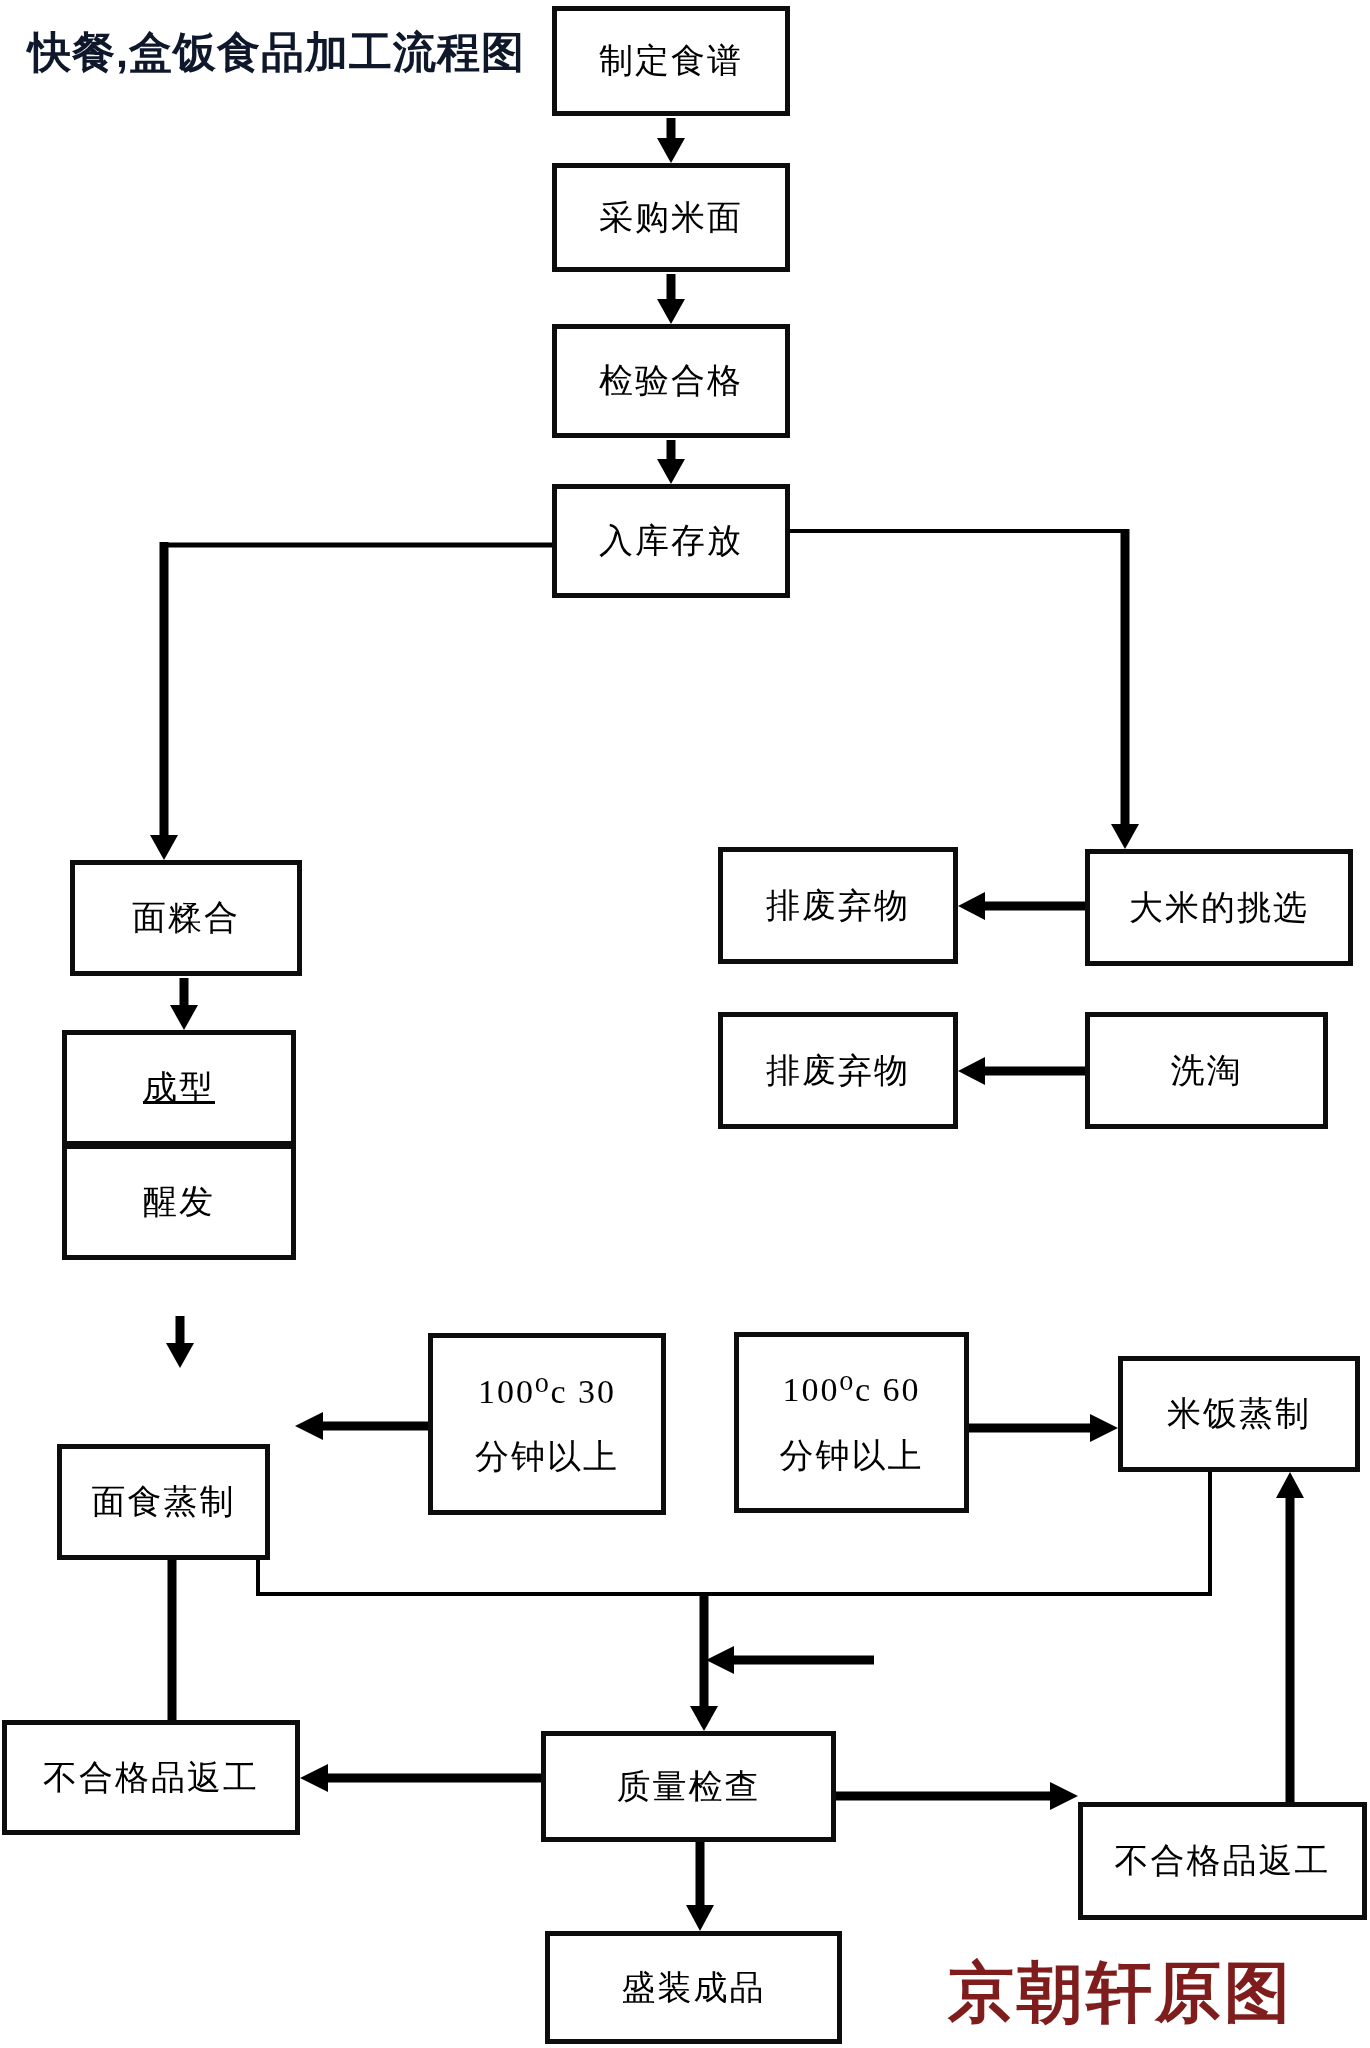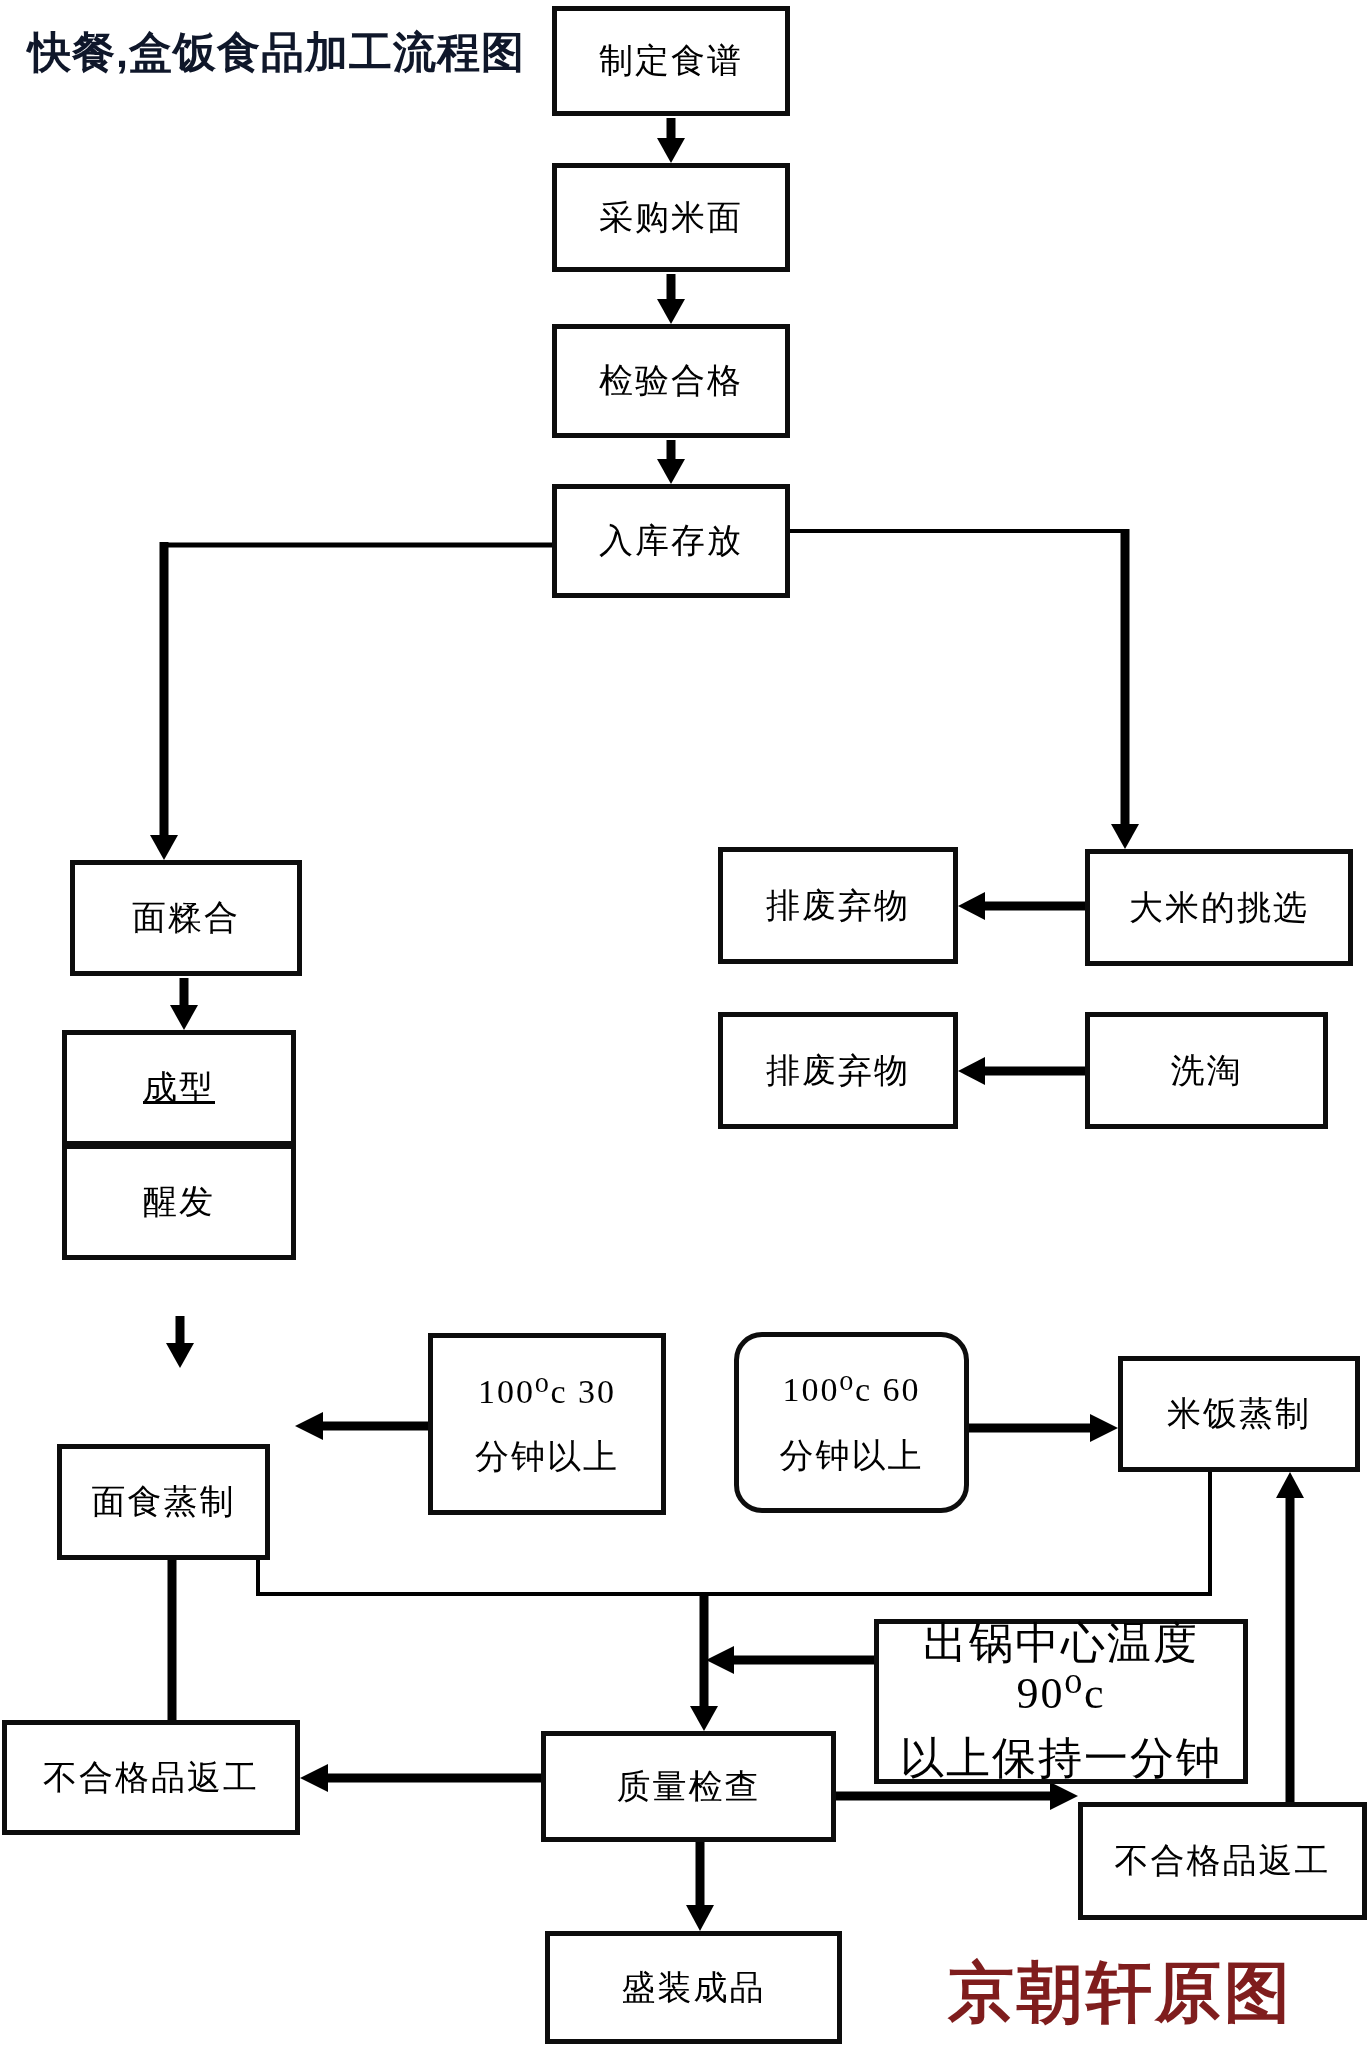--- a/index.html
+++ b/index.html
@@ -141,31 +141,27 @@
 
   <div class="node" style="left:718px;top:1012px;width:240px;height:117px;">排废弃物</div>
 
   <div class="node" style="left:1085px;top:1012px;width:243px;height:117px;">洗淘</div>
 
   <div class="node" style="left:428px;top:1333px;width:238px;height:182px;">
     <span>100⁰c 30</span>
     <span class="l2">分钟以上</span>
   </div>
 
-  <div class="node" style="left:734px;top:1332px;width:235px;height:181px;border-radius:28px;">
+  <div class="node" style="left:734px;top:1332px;width:235px;height:181px;">
     <span>100⁰c 60</span>
     <span class="l2">分钟以上</span>
   </div>
 
   <div class="node" style="left:1118px;top:1356px;width:242px;height:116px;">米饭蒸制</div>
 
-  <div class="node" style="left:874px;top:1619px;width:374px;height:165px;font-size:44px;">
-    <span>出锅中心温度 90⁰c</span>
-    <span class="l2" style="margin-top:14px;">以上保持一分钟</span>
-  </div>
 
   <div class="node" style="left:2px;top:1720px;width:298px;height:115px;">不合格品返工</div>
 
   <div class="node" style="left:541px;top:1731px;width:295px;height:111px;">质量检查</div>
 
   <div class="node" style="left:1078px;top:1802px;width:289px;height:118px;">不合格品返工</div>
 
   <div class="node" style="left:545px;top:1931px;width:297px;height:113px;">盛装成品</div>
 
   <div class="watermark">京朝轩原图</div>

